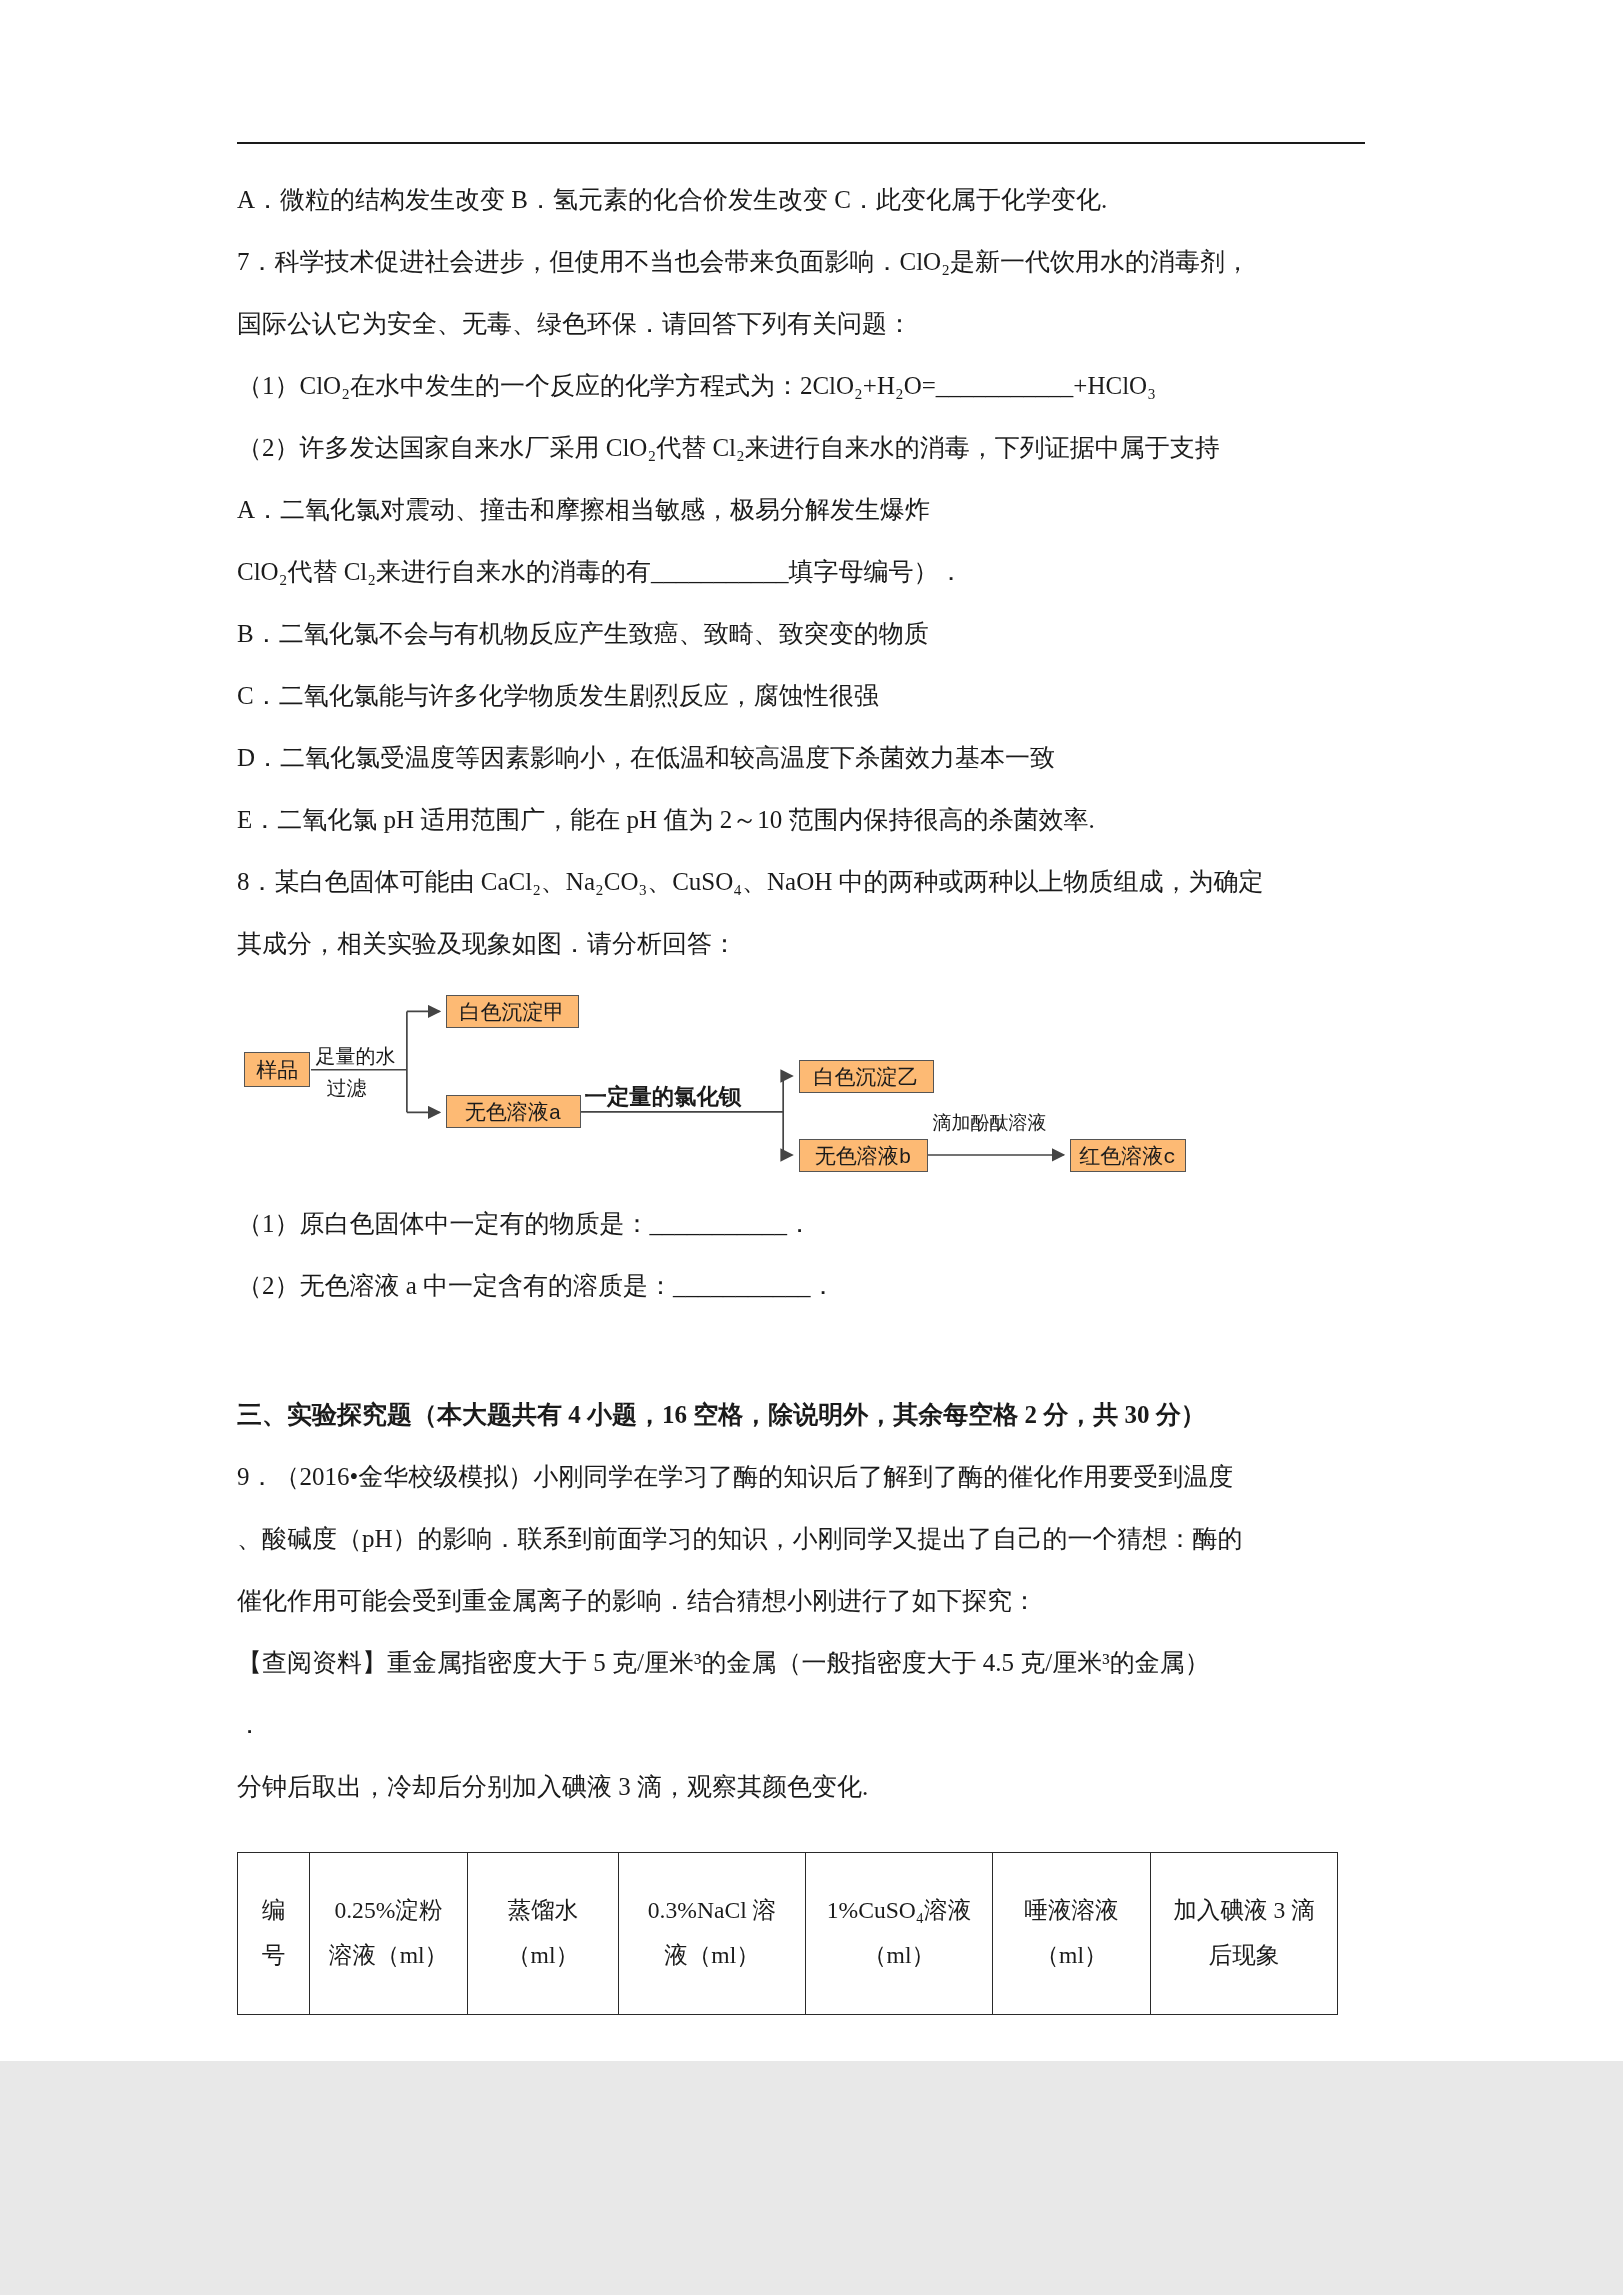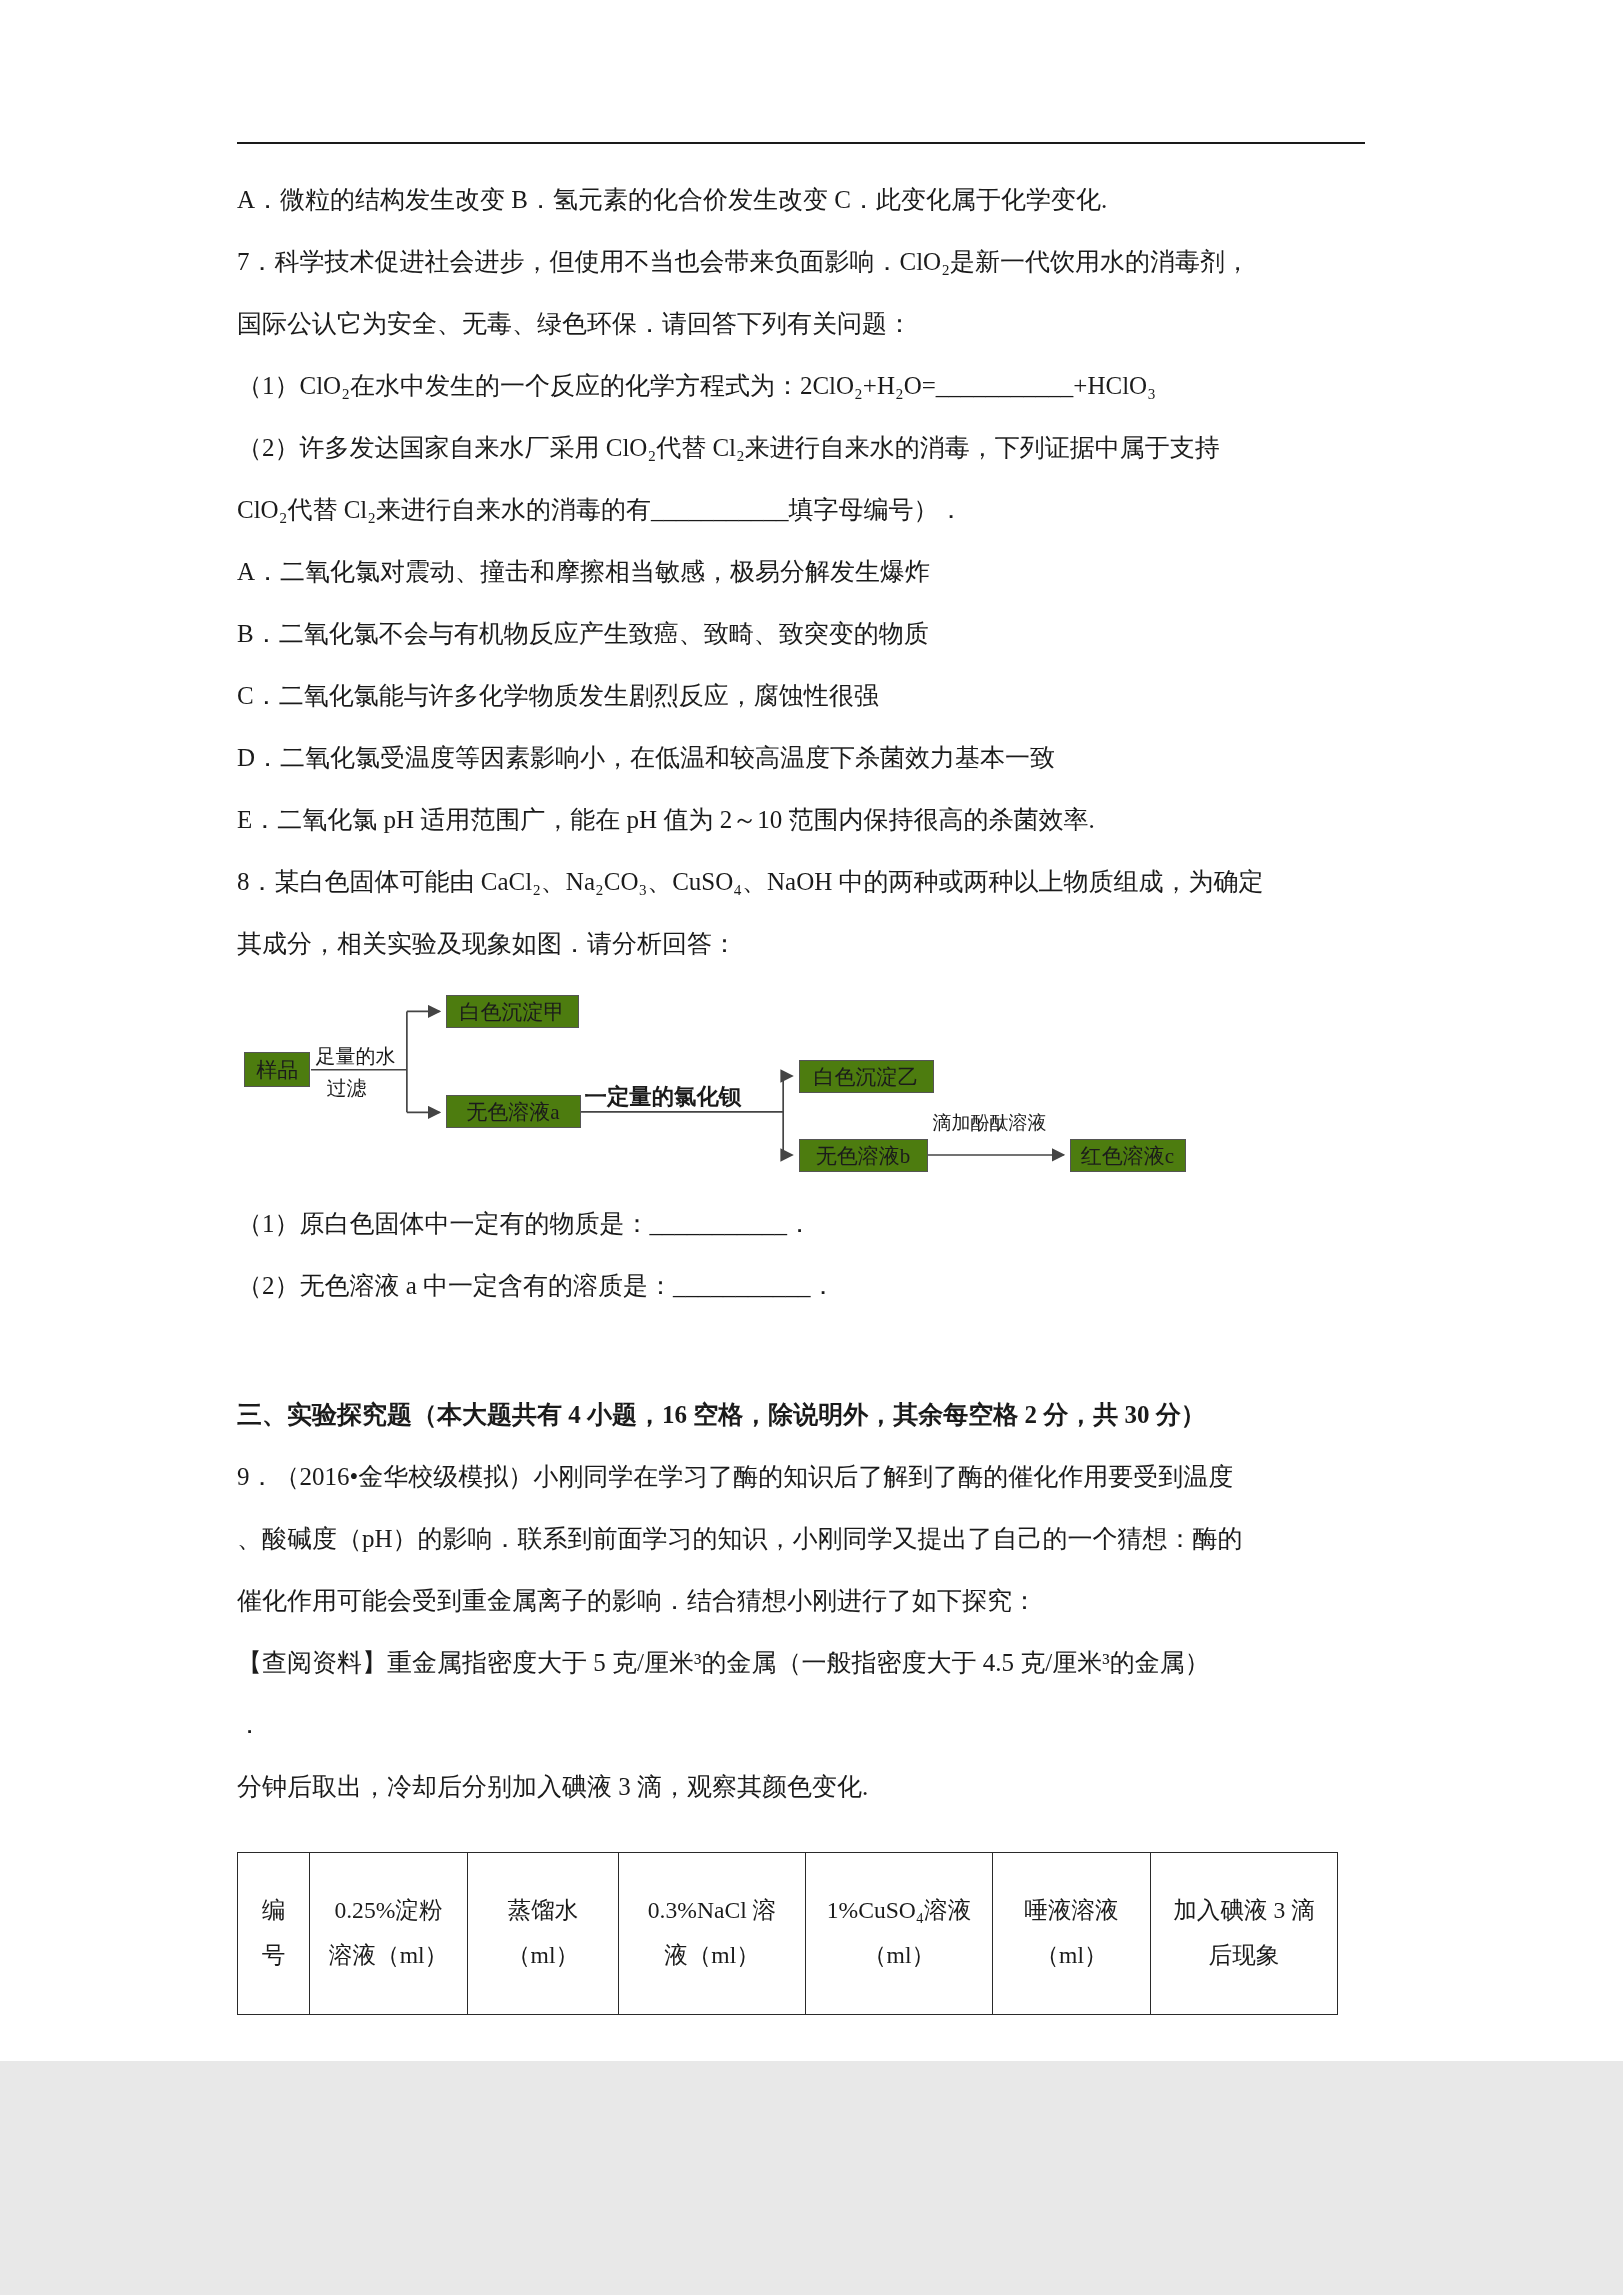--- a/index.html
+++ b/index.html
@@ -58,28 +58,29 @@
     height: 202px;
   }
   .fl {
     stroke: #444444;
     stroke-width: 3;
     fill: none;
   }
   .dbox {
     position: absolute;
     border: 1.7px solid #555555;
-    background: #4d7c0f;
+    background: #fdba74;
     display: flex;
     align-items: center;
     justify-content: center;
     font-size: 21px;
     z-index: 2;
     box-sizing: border-box;
     white-space: nowrap;
+    font-family: Liberation Mono, monospace;
   }
   .dlabel {
     position: absolute;
     font-size: 20px;
     z-index: 2;
     white-space: nowrap;
   }
   .dlabel.bold {
     font-weight: bold;
     font-size: 22.4px;
@@ -114,22 +115,22 @@
 
   <div class="top-rule"></div>
 
   <div class="content">
 
     <div class="line">A．微粒的结构发生改变 B．氢元素的化合价发生改变 C．此变化属于化学变化.</div>
     <div class="line">7．科学技术促进社会进步，但使用不当也会带来负面影响．ClO₂是新一代饮用水的消毒剂，</div>
     <div class="line">国际公认它为安全、无毒、绿色环保．请回答下列有关问题：</div>
     <div class="line">（1）ClO₂在水中发生的一个反应的化学方程式为：2ClO₂+H₂O=___________+HClO₃</div>
     <div class="line">（2）许多发达国家自来水厂采用 ClO₂代替 Cl₂来进行自来水的消毒，下列证据中属于支持</div>
+    <div class="line">A．二氧化氯对震动、撞击和摩擦相当敏感，极易分解发生爆炸</div>
     <div class="line">ClO₂代替 Cl₂来进行自来水的消毒的有___________填字母编号）．</div>
-    <div class="line">A．二氧化氯对震动、撞击和摩擦相当敏感，极易分解发生爆炸</div>
     <div class="line">B．二氧化氯不会与有机物反应产生致癌、致畸、致突变的物质</div>
     <div class="line">C．二氧化氯能与许多化学物质发生剧烈反应，腐蚀性很强</div>
     <div class="line">D．二氧化氯受温度等因素影响小，在低温和较高温度下杀菌效力基本一致</div>
     <div class="line">E．二氧化氯 pH 适用范围广，能在 pH 值为 2～10 范围内保持很高的杀菌效率.</div>
     <div class="line">8．某白色固体可能由 CaCl₂、Na₂CO₃、CuSO₄、NaOH 中的两种或两种以上物质组成，为确定</div>
     <div class="line">其成分，相关实验及现象如图．请分析回答：</div>
 
     <div class="diagram">
       <svg class="dsvg" viewBox="0 0 1760 360">
         <defs>

